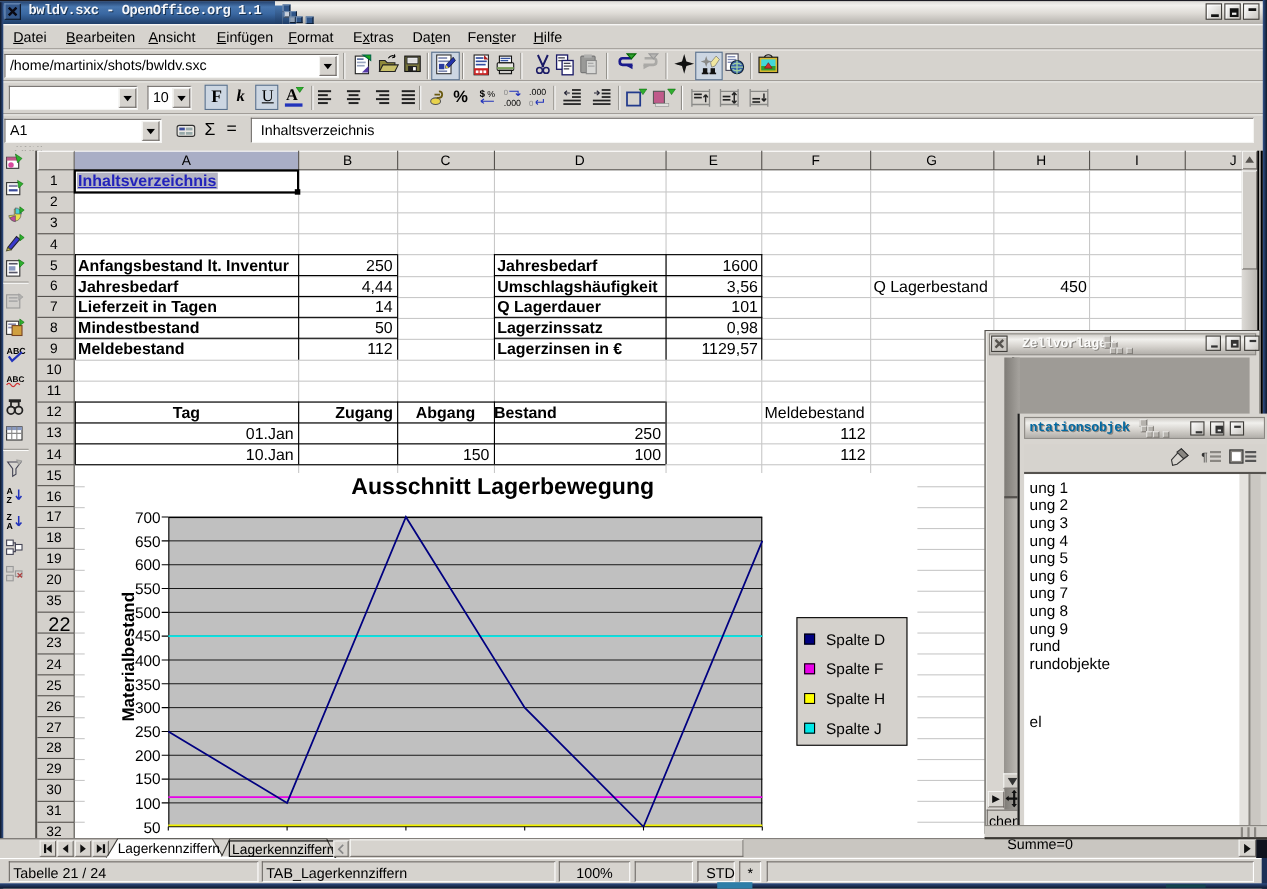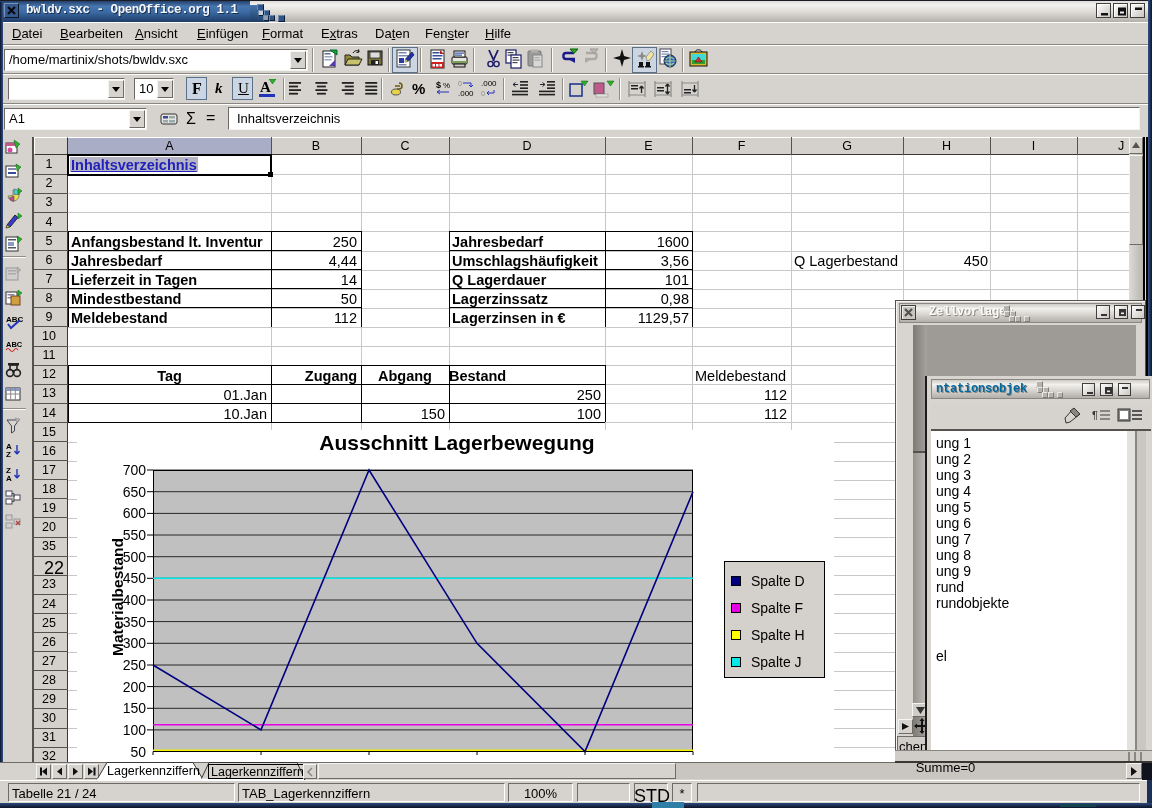--- a/index.html
+++ b/index.html
@@ -740,21 +740,21 @@
 <div class="" style="left:1142px;top:762px;width:10px;height:18px;background:#10131e;"></div>
 <div class="" style="left:0px;top:780px;width:1152px;height:24px;background:#d6d3ce;border-top:1px solid #fff;"></div>
 <div class="" style="left:8px;top:783px;width:227px;height:19px;background:#d6d3ce;border-top:1px solid #6e6a66;border-left:1px solid #6e6a66;border-bottom:1px solid #fff;border-right:1px solid #fff;"></div>
 <div class="t" style="left:12px;top:785.5px;font-size:13px;">Tabelle 21 / 24</div>
 <div class="" style="left:238px;top:783px;width:267px;height:19px;background:#d6d3ce;border-top:1px solid #6e6a66;border-left:1px solid #6e6a66;border-bottom:1px solid #fff;border-right:1px solid #fff;"></div>
 <div class="t" style="left:242px;top:785.5px;font-size:13px;">TAB_Lagerkennziffern</div>
 <div class="" style="left:508px;top:783px;width:65px;height:19px;background:#d6d3ce;border-top:1px solid #6e6a66;border-left:1px solid #6e6a66;border-bottom:1px solid #fff;border-right:1px solid #fff;"></div>
 <div class="t" style="left:508px;top:785.5px;font-size:13px;width:65px;text-align:center;">100%</div>
 <div class="" style="left:577px;top:783px;width:53px;height:19px;background:#d6d3ce;border-top:1px solid #6e6a66;border-left:1px solid #6e6a66;border-bottom:1px solid #fff;border-right:1px solid #fff;"></div>
 <div class="" style="left:634px;top:783px;width:34px;height:19px;background:#d6d3ce;border-top:1px solid #6e6a66;border-left:1px solid #6e6a66;border-bottom:1px solid #fff;border-right:1px solid #fff;"></div>
-<div class="t" style="left:634px;top:785.5px;font-size:18px;width:34px;text-align:left;">STD</div>
+<div class="t" style="left:634px;top:785.5px;font-size:13px;width:34px;text-align:right;">STD</div>
 <div class="" style="left:672px;top:783px;width:20px;height:19px;background:#d6d3ce;border-top:1px solid #6e6a66;border-left:1px solid #6e6a66;border-bottom:1px solid #fff;border-right:1px solid #fff;"></div>
 <div class="t" style="left:672px;top:785.5px;font-size:13px;width:20px;text-align:center;">*</div>
 <div class="" style="left:697px;top:783px;width:443px;height:19px;background:#d6d3ce;border-top:1px solid #6e6a66;border-left:1px solid #6e6a66;border-bottom:1px solid #fff;border-right:1px solid #fff;"></div>
 <div class="t" style="left:697px;top:760px;font-size:13px;width:497px;text-align:center;">Summe=0</div>
 <div class="" style="left:1147px;top:780px;width:5px;height:28px;background:#1c2f56;"></div>
 <div class="" style="left:0px;top:803px;width:1152px;height:5px;background:linear-gradient(180deg,#2c4a80,#0c1426);"></div>
 <div class="" style="left:652px;top:802px;width:32px;height:6px;background:#2e7ea8;"></div>
 <div class="" style="left:1060px;top:804px;width:36px;height:3px;background:#14444e;"></div>
 <div class="" style="left:895px;top:300px;width:251px;height:458px;background:#d8d5d0;border:1px solid #55524e;box-shadow:inset 1px 1px 0 #f4f4f2;"></div>
 <div class="" style="left:899px;top:303px;width:243px;height:20px;background:linear-gradient(180deg,#cfccc7 0%,#f1f0ed 25%,#d6d3ce 60%,#b2afaa 100%);border:1px solid #8a8782;"></div>

